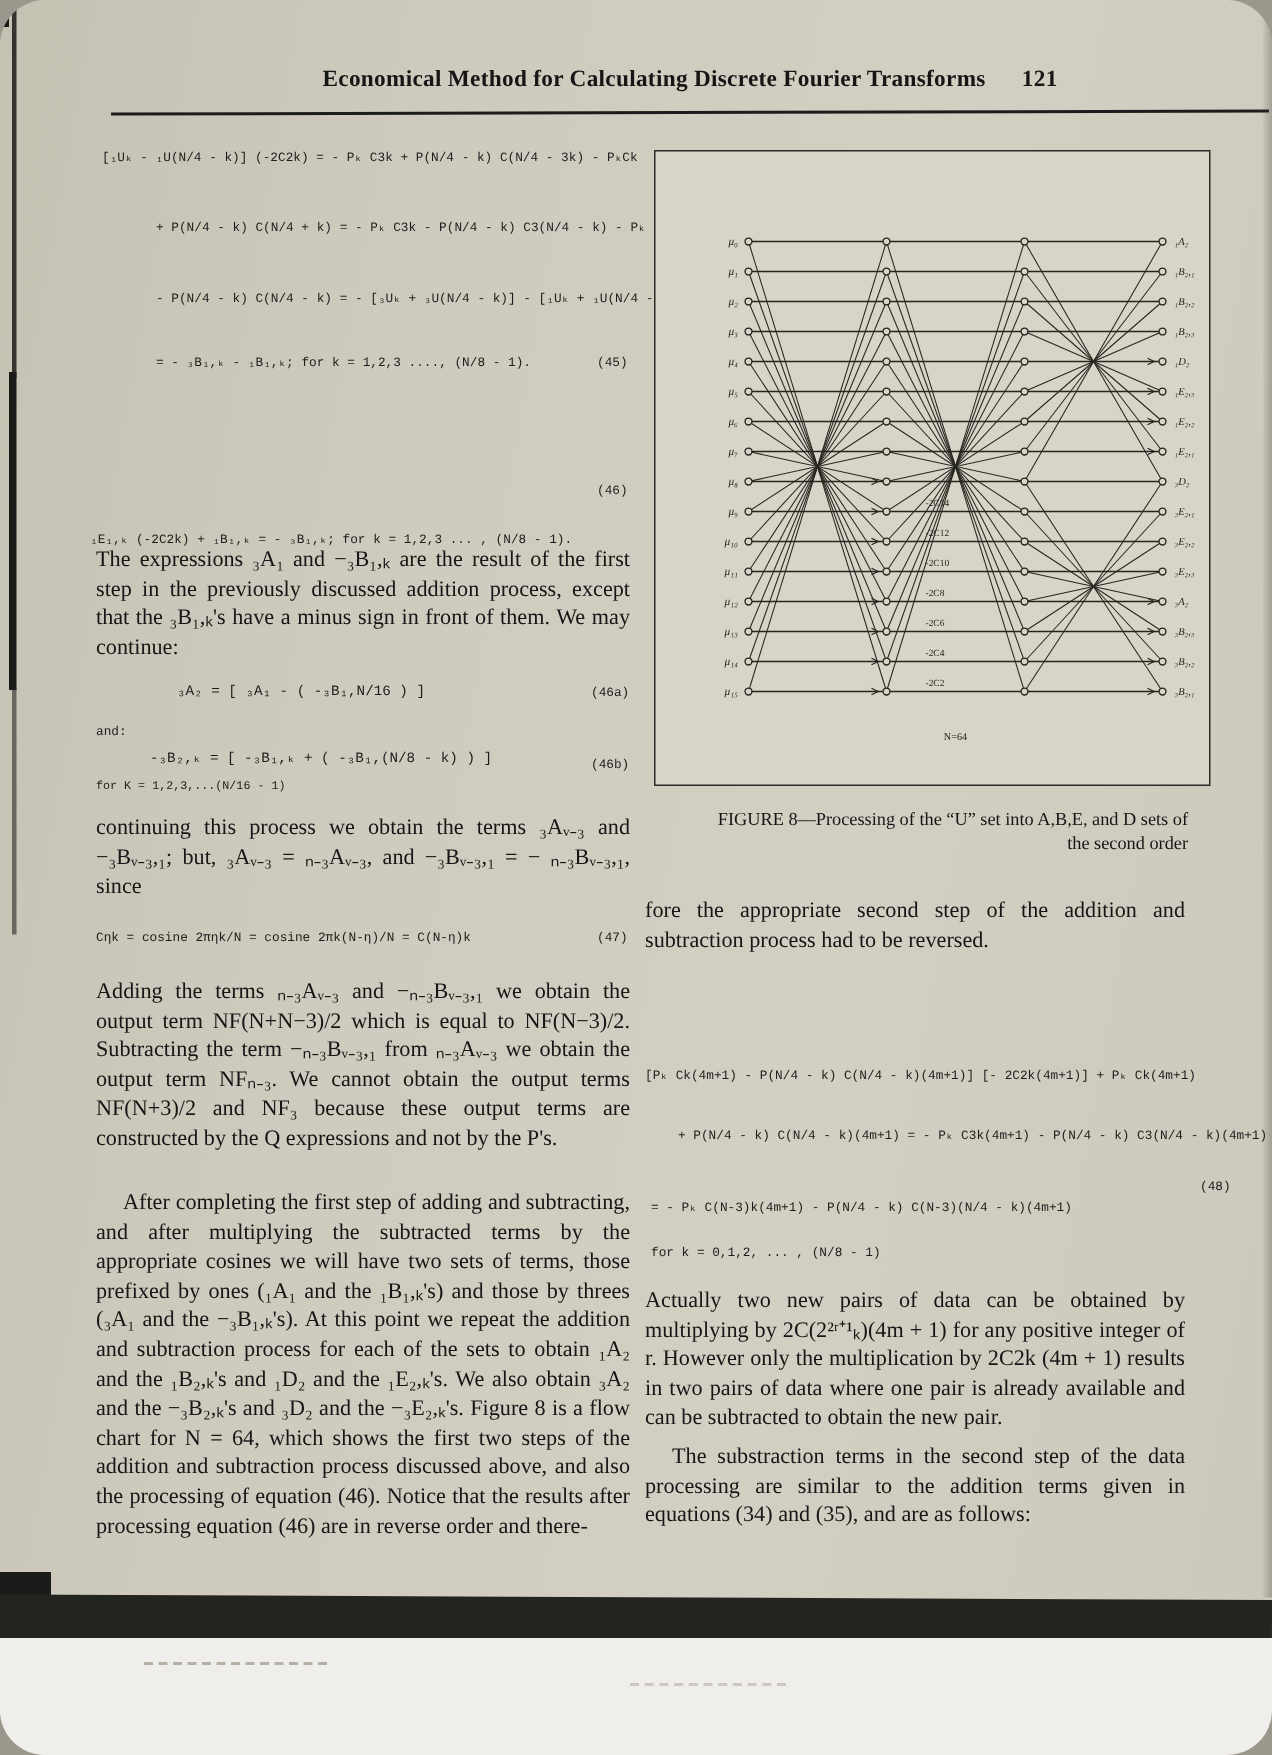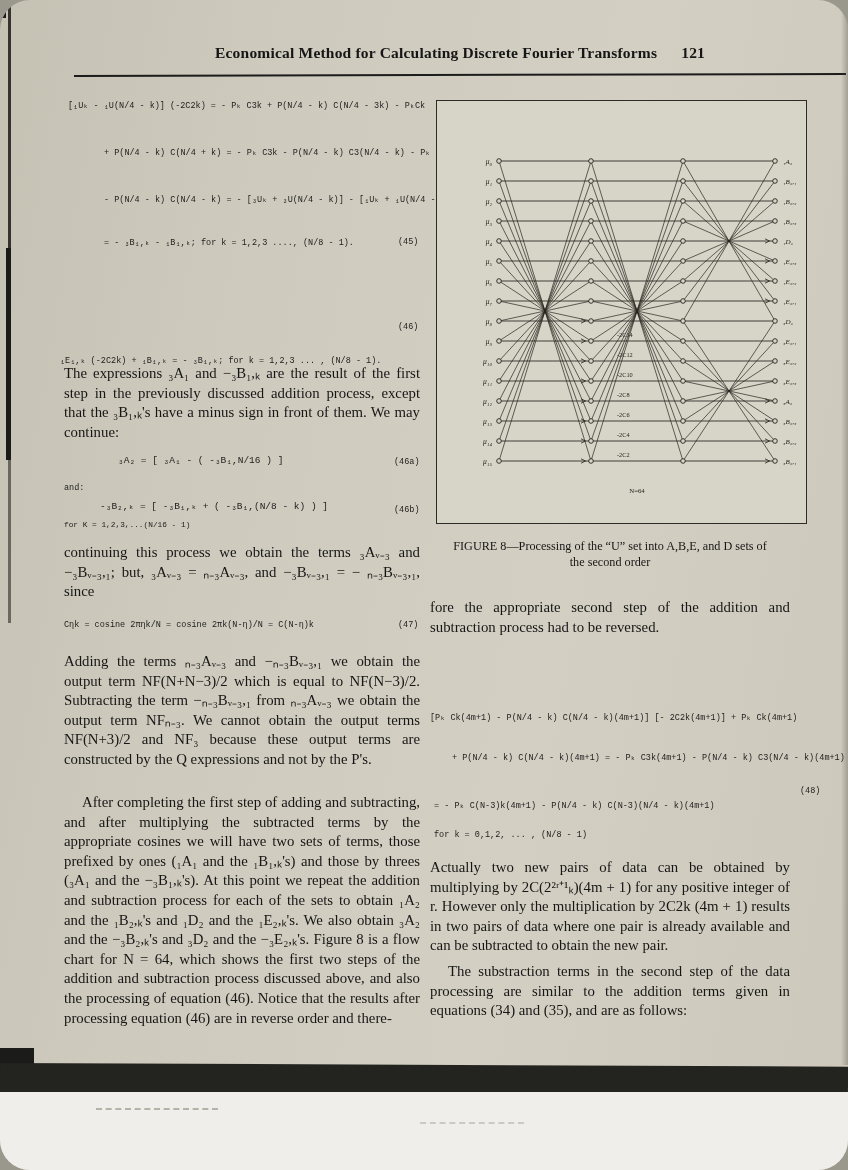--- a/index.html
+++ b/index.html
@@ -8,21 +8,21 @@
         font-family:"Liberation Serif", serif;color:#161616;border-radius:30px;}
   .abs{position:absolute;}
   .hdr{font-weight:bold;font-size:15.5px;letter-spacing:.2px;white-space:nowrap;}
   .rule{height:2.4px;background:#1c1c1c;transform:rotate(-.15deg);}
   .body-text{font-size:14.8px;line-height:19.6px;text-align:justify;}
   .indent{text-indent:18px;}
   .eq{font-family:"Liberation Mono", monospace;font-size:8.5px;color:#1d1d1d;white-space:nowrap;}
   .eq-lg{font-size:9.5px;}
   .eqnum{font-family:"Liberation Mono", monospace;font-size:8.5px;color:#1d1d1d;}
   .figbox{background:#d7d4c8;border:1.4px solid #2b2b28;padding-left:32px;}
-  .caption{font-size:12.2px;text-align:center;line-height:16px;}
+  .caption{font-size:12.2px;text-align:right;line-height:16px;}
   .edge{background:#1b1b19;}
   .dashes{border-top:2px dashed #a19d90;opacity:.75;}
   svg text{font-family:"Liberation Serif", serif;}
 </style>
 </head>
 <body>
 
 <div class="page">
 
   <div class="abs hdr" style="left:215px;top:44px;">

